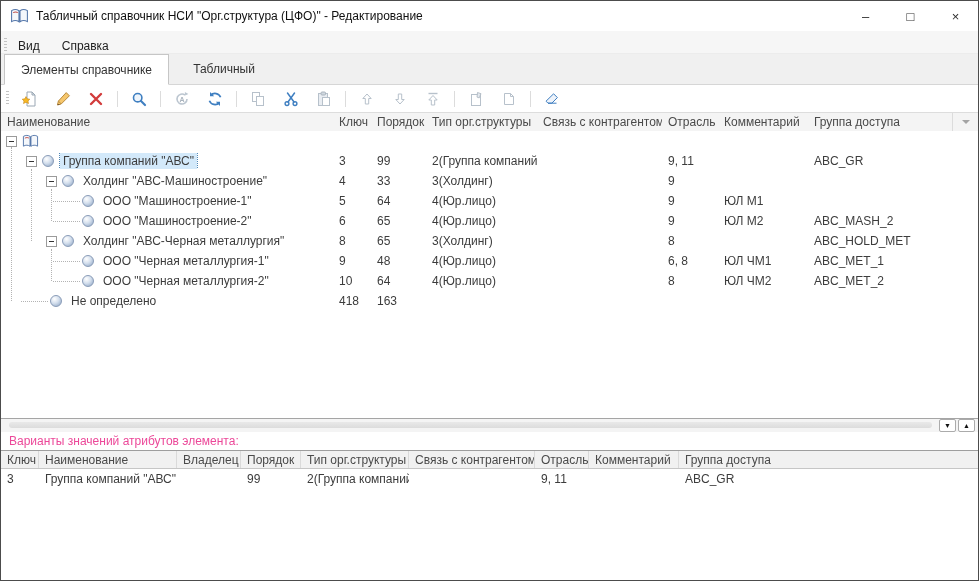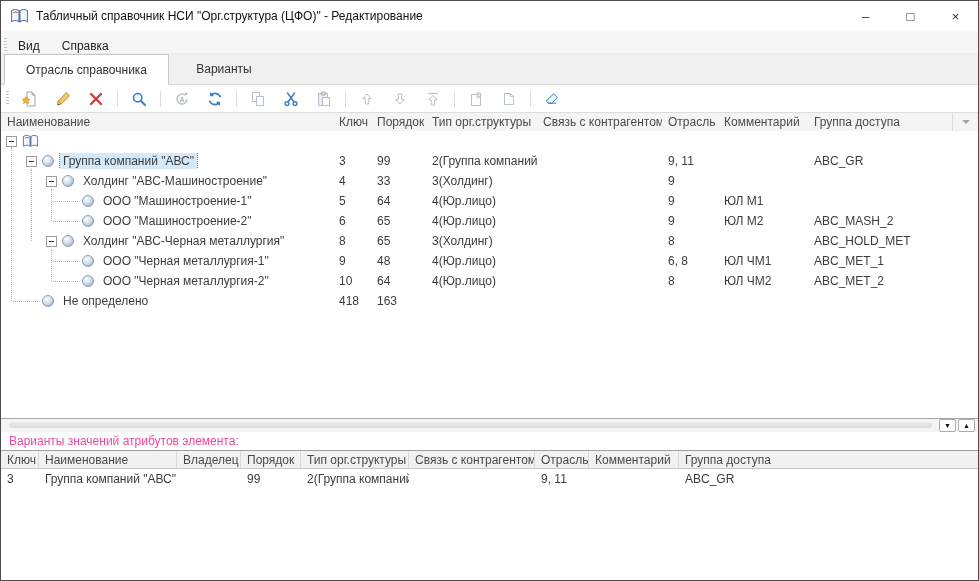--- a/index.html
+++ b/index.html
@@ -92,22 +92,22 @@
     </span>
   </div>
 
   <div class="menubar">
     <span class="grip"></span>
     <span class="menu-item">Вид</span>
     <span class="menu-item">Справка</span>
   </div>
 
   <div class="tabstrip">
-    <span class="tab active">Отрасль справочника</span>
-    <span class="tab inactive">Варианты</span>
+    <span class="tab active">Элементы справочнике</span>
+    <span class="tab inactive">Табличный</span>
   </div>
 
   <div class="toolbar">
     <span class="grip"></span>
   <span class="tb-btn">
         <span>
           <svg viewBox="0 0 16 16">
             <path d="M5 1h5l3 3v11H5z" fill="#fff" stroke="#9aa7b4"></path>
             <path d="M10 1l3 3h-3z" fill="#dfe6ed" stroke="#9aa7b4"></path>
             <path d="M4 5.6l1.2 2.2 2.6.4L6 10l.5 2.5L4 11.3l-2.5 1.2L2 10 .2 8.2l2.6-.4z" fill="#f7b824" stroke="#c8881a" stroke-width="0.6"></path>
@@ -359,21 +359,21 @@
         </span>
         <span class="tc">10</span>
         <span class="tc">64</span>
         <span class="tc">4(Юр.лицо)</span>
         <span class="tc"></span>
         <span class="tc">8</span>
         <span class="tc">ЮЛ ЧМ2</span>
         <span class="tc">ABC_MET_2</span>
       </div>
       <div class="tree-row" style="grid-template-columns: 332px 38px 55px 111px 125px 56px 90px 170px;">
-        <span class="tc name-cell" style="padding-left: 25px;">
+        <span class="tc name-cell" style="padding-left: 25px; margin-left: 8px;">
           <span class="stub"></span>
           <span class="sphere"></span>
           <span class="tree-label">Не определено</span>
         </span>
         <span class="tc">418</span>
         <span class="tc">163</span>
         <span class="tc"></span>
         <span class="tc"></span>
         <span class="tc"></span>
         <span class="tc"></span>

